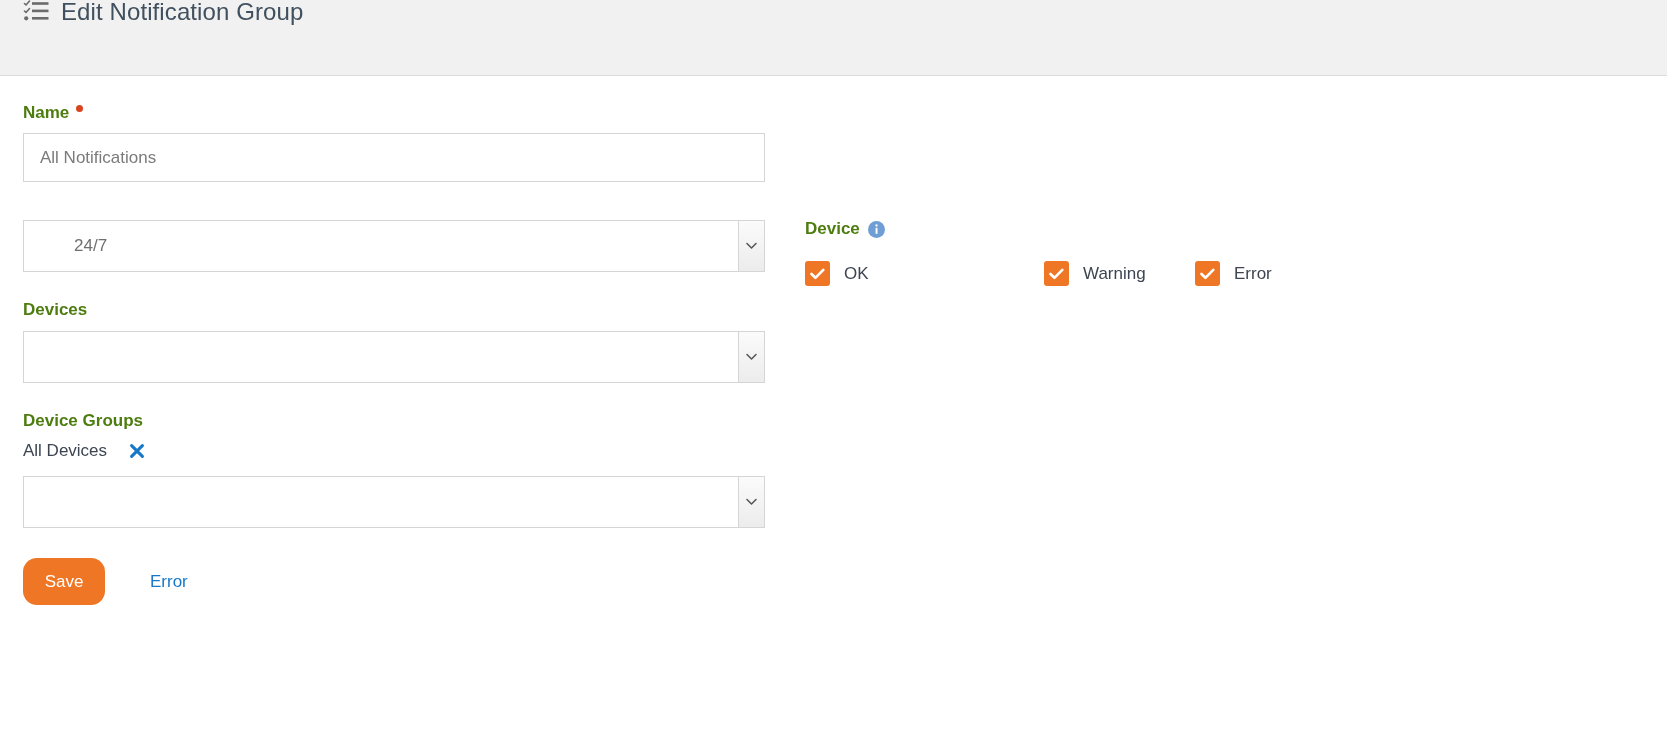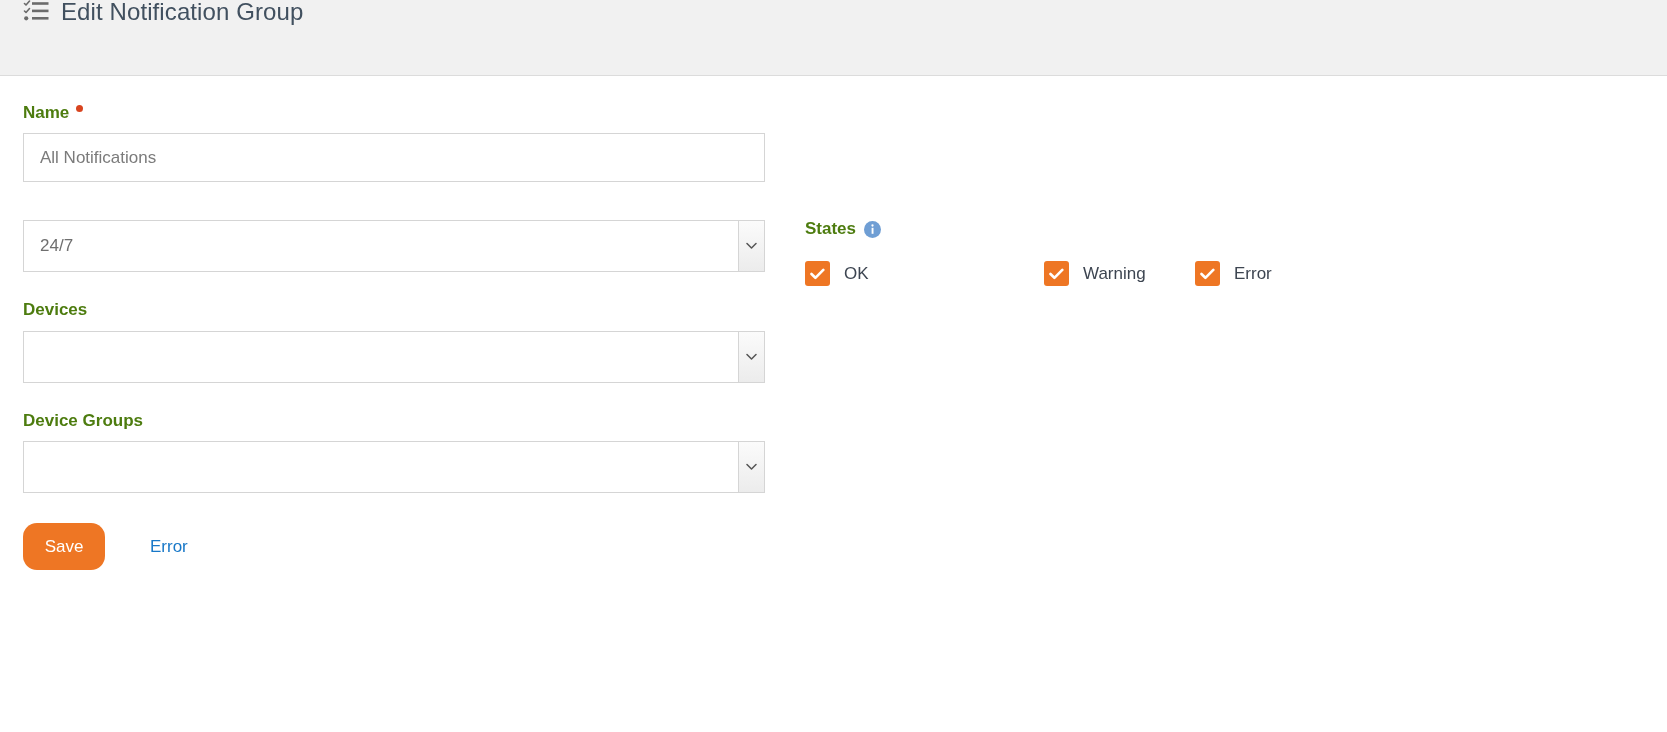--- a/index.html
+++ b/index.html
@@ -102,20 +102,21 @@
   .text-input::placeholder { color: #7b7b7b; }
 
   .select-wrap {
     width: 742px;
     height: 52px;
     border: 1px solid #d5d5d5;
     background: #fff;
     display: flex;
     align-items: stretch;
     position: relative;
+    padding-left: 34px;
   }
   .select-value {
     flex: 1 1 auto;
     display: flex;
     align-items: center;
     padding-left: 16px;
     font-size: 17px;
     color: #6f6f6f;
   }
   .select-arrow {
@@ -267,41 +268,49 @@
       </span>
     </div>
 
     <div class="gap-b"></div>
 
     
     <div class="field-label">
       <span>Device Groups</span>
     </div>
 
+    <div class="chip-row">
+      <span class="chip-label">All Devices</span>
+      <span class="chip-remove">
+        <svg viewBox="0 0 16 16" width="16" height="16" xmlns="http://www.w3.org/2000/svg">
+          <path d="M2.6 2.6 L13.4 13.4 M13.4 2.6 L2.6 13.4" stroke="#1878c8" stroke-width="3.1" stroke-linecap="round"></path>
+        </svg>
+      </span>
+    </div>
 
     <div class="select-wrap">
       <span class="select-value"></span>
       <span class="select-arrow">
         <svg class="chev" viewBox="0 0 11 8" xmlns="http://www.w3.org/2000/svg">
           <path d="M1 1.5 L5.5 6 L10 1.5" stroke="#555" stroke-width="1.5" fill="none" stroke-linecap="round" stroke-linejoin="round"></path>
         </svg>
       </span>
     </div>
 
     
     <div class="btn-row">
       <button class="btn-save">Save</button>
       <a class="btn-cancel" href="#">Error</a>
     </div>
 
   </div>
 
   <div class="col-right">
     <div class="field-label">
-      <span>States</span>
+      <span>Device</span>
       <span class="info-icon">
         <svg viewBox="0 0 17 17" width="17" height="17" xmlns="http://www.w3.org/2000/svg">
           <circle cx="8.5" cy="8.5" r="8.5" fill="#6f9ed4"></circle>
           <rect x="7.6" y="6.8" width="1.9" height="6" fill="#ffffff"></rect>
           <circle cx="8.5" cy="4.5" r="1.15" fill="#ffffff"></circle>
         </svg>
       </span>
     </div>
 
     <div class="states-row">

